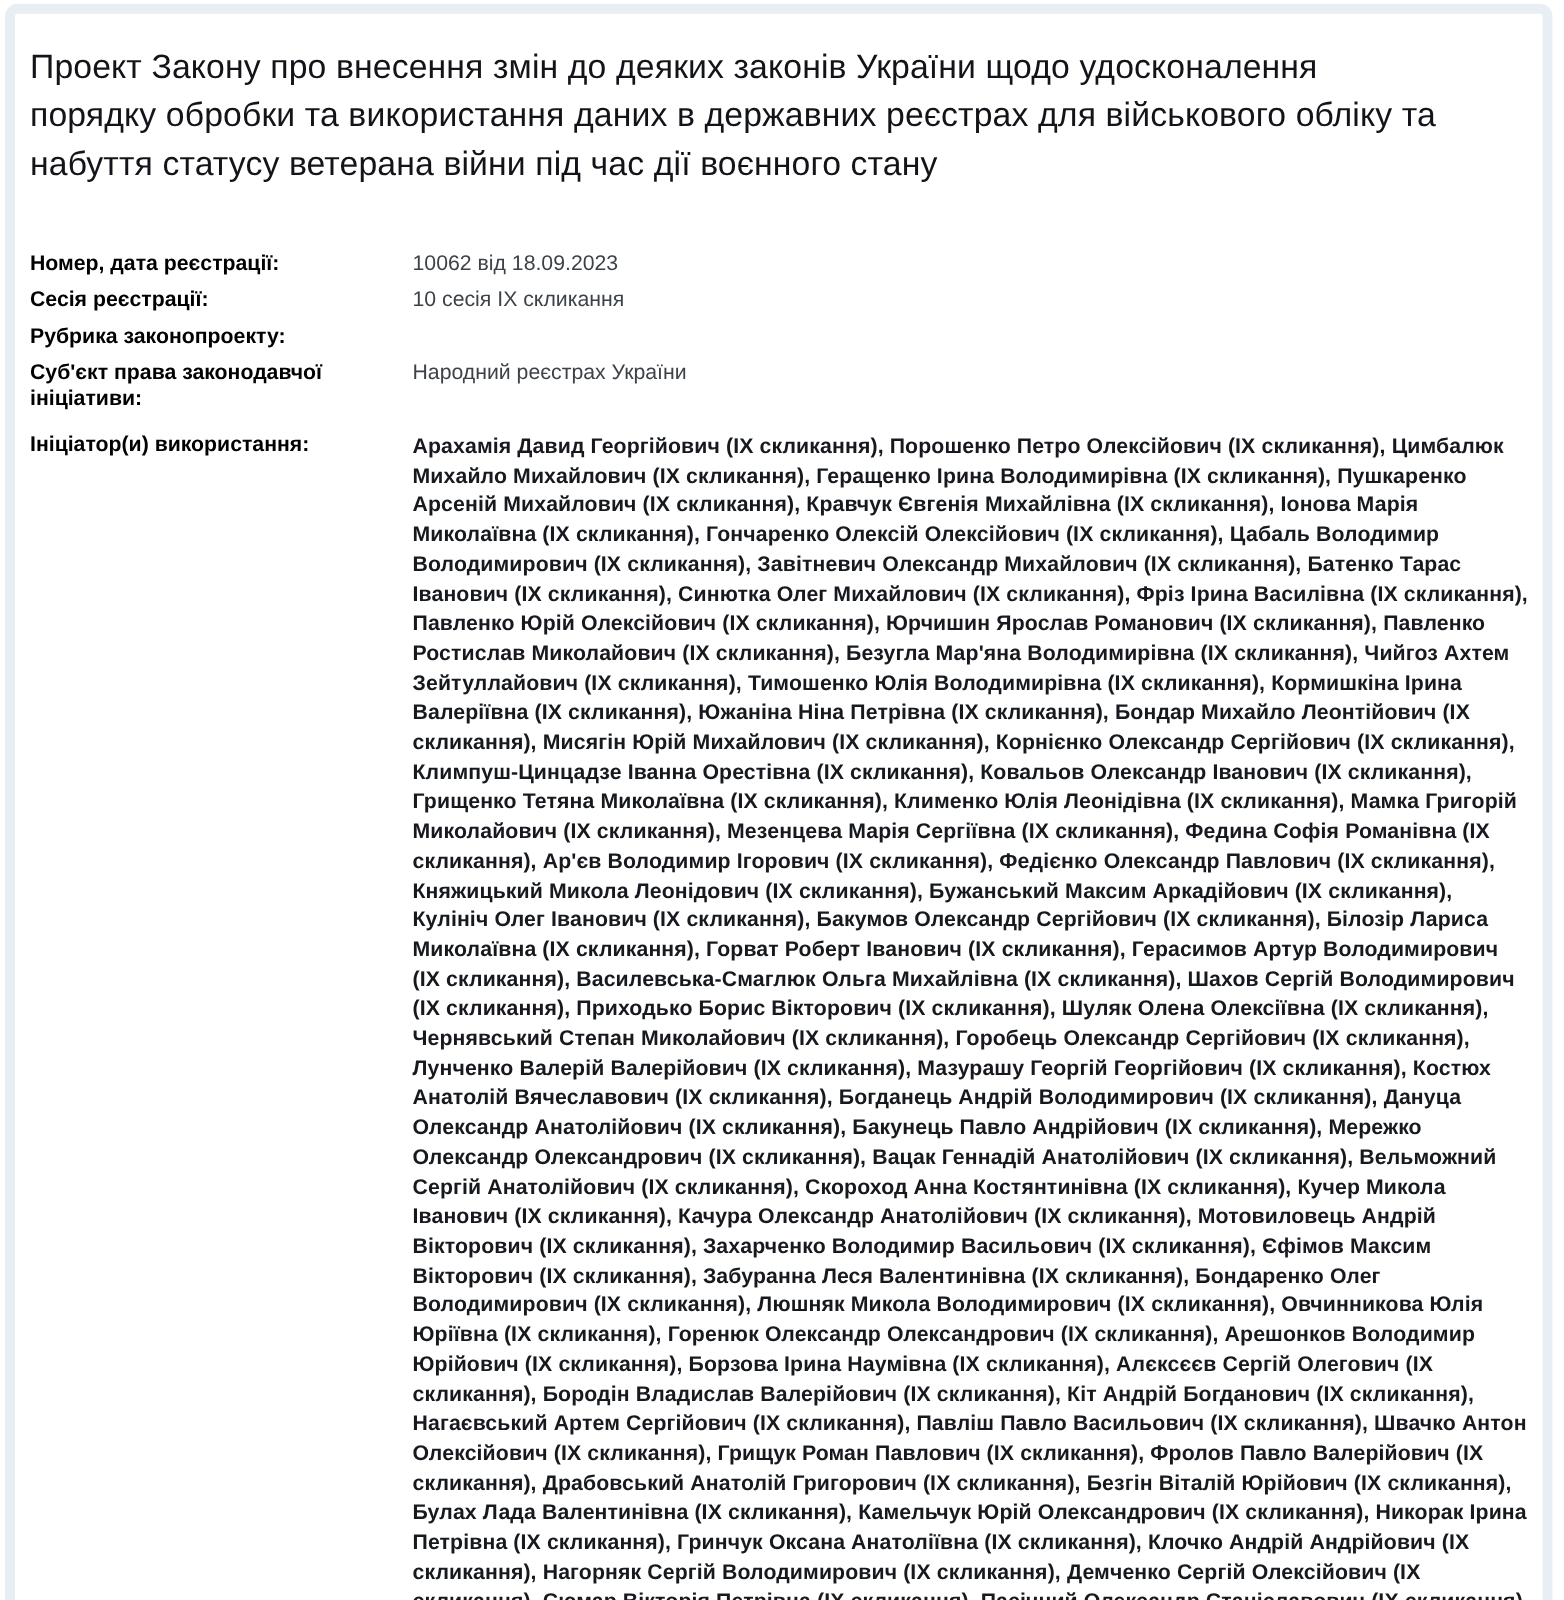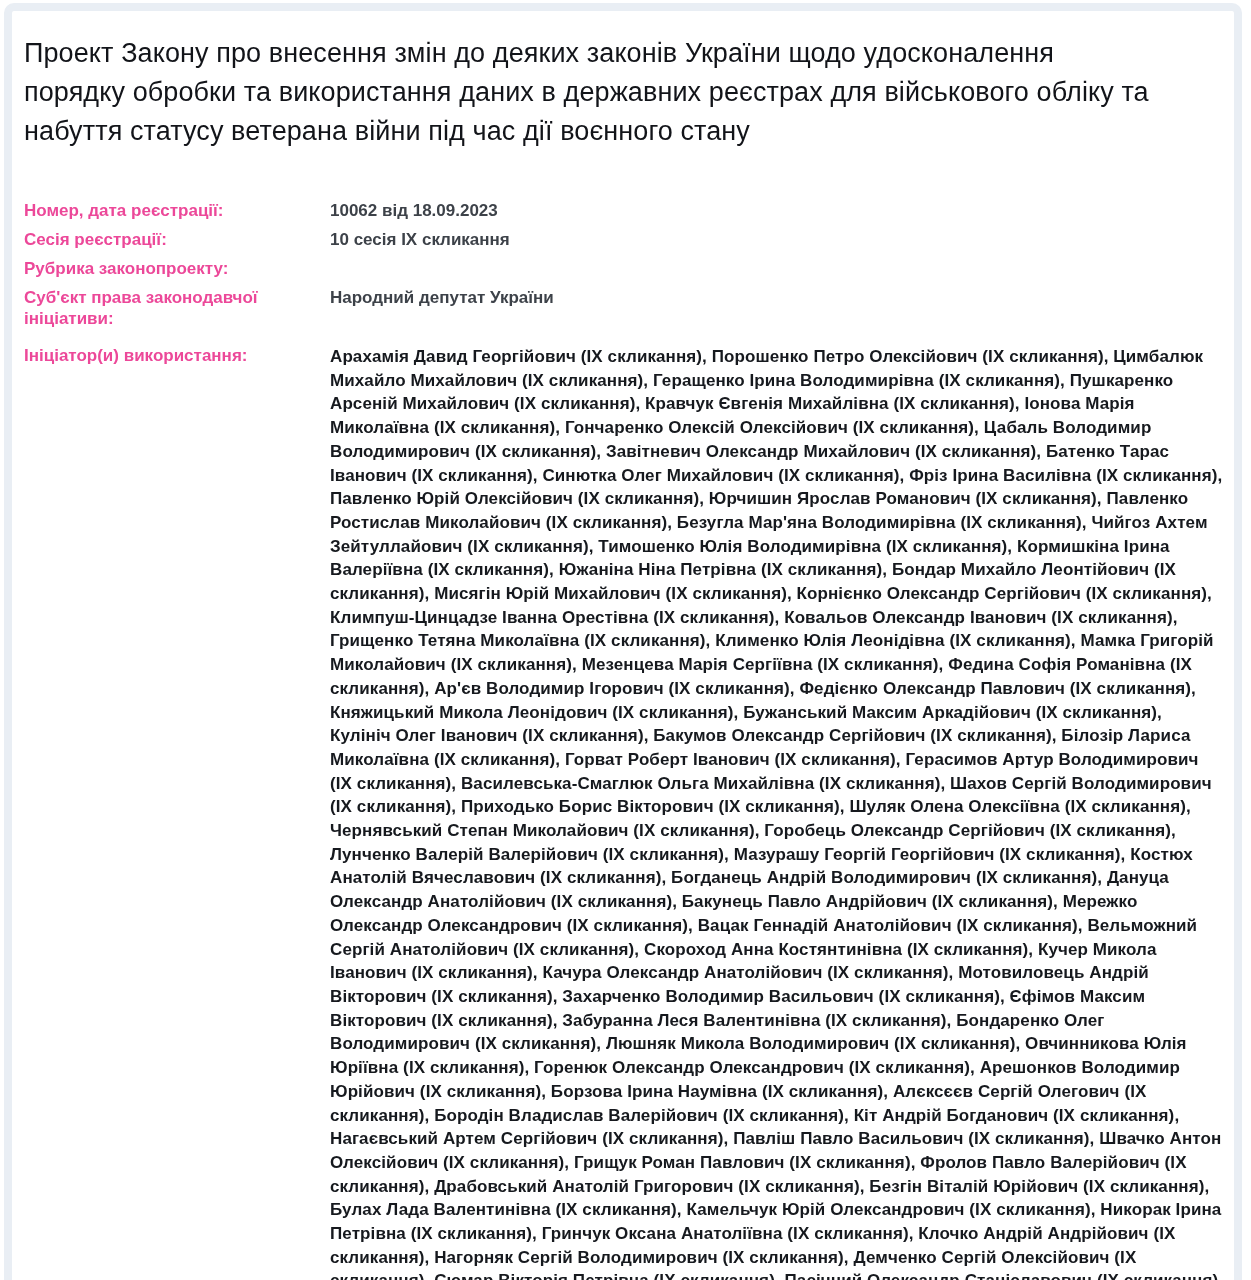--- a/index.html
+++ b/index.html
@@ -39,27 +39,27 @@
   .meta-row {
     display: flex;
     align-items: flex-start;
     margin-bottom: 8px;
   }
   .meta-label {
     flex: 0 0 306px;
     font-size: 17px;
     font-weight: 700;
     line-height: 21px;
-    color: #ec4899;
+    color: #000000;
     padding-right: 20px;
   }
   .meta-value {
     flex: 1 1 auto;
     font-size: 17px;
-    font-weight: 700;
+    font-weight: 400;
     line-height: 21px;
     color: #3d4249;
   }
   .meta-row.initiators { margin-top: 16px; }
   .meta-row.initiators .meta-value {
     font-weight: 700;
     color: #16191e;
     line-height: 23.7px;
     letter-spacing: 0.1px;
   }
@@ -84,21 +84,21 @@
       <div class="meta-label">Сесія реєстрації:</div>
       <div class="meta-value">10 сесія ІХ скликання</div>
     </div>
 
     <div class="meta-row">
       <div class="meta-label">Рубрика законопроекту:</div>
     </div>
 
     <div class="meta-row">
       <div class="meta-label">Суб'єкт права законодавчої ініціативи:</div>
-      <div class="meta-value">Народний депутат України</div>
+      <div class="meta-value">Народний реєстрах України</div>
     </div>
 
     <div class="meta-row initiators">
       <div class="meta-label">Ініціатор(и) використання:</div>
       <div class="meta-value">Арахамія Давид Георгійович (ІХ скликання), Порошенко Петро Олексійович (ІХ скликання), Цимбалюк Михайло Михайлович (ІХ скликання), Геращенко Ірина Володимирівна (ІХ скликання), Пушкаренко Арсеній Михайлович (ІХ скликання), Кравчук Євгенія Михайлівна (ІХ скликання), Іонова Марія Миколаївна (ІХ скликання), Гончаренко Олексій Олексійович (ІХ скликання), Цабаль Володимир Володимирович (ІХ скликання), Завітневич Олександр Михайлович (ІХ скликання), Батенко Тарас Іванович (ІХ скликання), Синютка Олег Михайлович (ІХ скликання), Фріз Ірина Василівна (ІХ скликання), Павленко Юрій Олексійович (ІХ скликання), Юрчишин Ярослав Романович (ІХ скликання), Павленко Ростислав Миколайович (ІХ скликання), Безугла Мар'яна Володимирівна (ІХ скликання), Чийгоз Ахтем Зейтуллайович (ІХ скликання), Тимошенко Юлія Володимирівна (ІХ скликання), Кормишкіна Ірина Валеріївна (ІХ скликання), Южаніна Ніна Петрівна (ІХ скликання), Бондар Михайло Леонтійович (ІХ скликання), Мисягін Юрій Михайлович (ІХ скликання), Корнієнко Олександр Сергійович (ІХ скликання), Климпуш-Цинцадзе Іванна Орестівна (ІХ скликання), Ковальов Олександр Іванович (ІХ скликання), Грищенко Тетяна Миколаївна (ІХ скликання), Клименко Юлія Леонідівна (ІХ скликання), Мамка Григорій Миколайович (ІХ скликання), Мезенцева Марія Сергіївна (ІХ скликання), Федина Софія Романівна (ІХ скликання), Ар'єв Володимир Ігорович (ІХ скликання), Федієнко Олександр Павлович (ІХ скликання), Княжицький Микола Леонідович (ІХ скликання), Бужанський Максим Аркадійович (ІХ скликання), Кулініч Олег Іванович (ІХ скликання), Бакумов Олександр Сергійович (ІХ скликання), Білозір Лариса Миколаївна (ІХ скликання), Горват Роберт Іванович (ІХ скликання), Герасимов Артур Володимирович (ІХ скликання), Василевська-Смаглюк Ольга Михайлівна (ІХ скликання), Шахов Сергій Володимирович (ІХ скликання), Приходько Борис Вікторович (ІХ скликання), Шуляк Олена Олексіївна (ІХ скликання), Чернявський Степан Миколайович (ІХ скликання), Горобець Олександр Сергійович (ІХ скликання), Лунченко Валерій Валерійович (ІХ скликання), Мазурашу Георгій Георгійович (ІХ скликання), Костюх Анатолій Вячеславович (ІХ скликання), Богданець Андрій Володимирович (ІХ скликання), Дануца Олександр Анатолійович (ІХ скликання), Бакунець Павло Андрійович (ІХ скликання), Мережко Олександр Олександрович (ІХ скликання), Вацак Геннадій Анатолійович (ІХ скликання), Вельможний Сергій Анатолійович (ІХ скликання), Скороход Анна Костянтинівна (ІХ скликання), Кучер Микола Іванович (ІХ скликання), Качура Олександр Анатолійович (ІХ скликання), Мотовиловець Андрій Вікторович (ІХ скликання), Захарченко Володимир Васильович (ІХ скликання), Єфімов Максим Вікторович (ІХ скликання), Забуранна Леся Валентинівна (ІХ скликання), Бондаренко Олег Володимирович (ІХ скликання), Люшняк Микола Володимирович (ІХ скликання), Овчинникова Юлія Юріївна (ІХ скликання), Горенюк Олександр Олександрович (ІХ скликання), Арешонков Володимир Юрійович (ІХ скликання), Борзова Ірина Наумівна (ІХ скликання), Алєксєєв Сергій Олегович (ІХ скликання), Бородін Владислав Валерійович (ІХ скликання), Кіт Андрій Богданович (ІХ скликання), Нагаєвський Артем Сергійович (ІХ скликання), Павліш Павло Васильович (ІХ скликання), Швачко Антон Олексійович (ІХ скликання), Грищук Роман Павлович (ІХ скликання), Фролов Павло Валерійович (ІХ скликання), Драбовський Анатолій Григорович (ІХ скликання), Безгін Віталій Юрійович (ІХ скликання), Булах Лада Валентинівна (ІХ скликання), Камельчук Юрій Олександрович (ІХ скликання), Никорак Ірина Петрівна (ІХ скликання), Гринчук Оксана Анатоліївна (ІХ скликання), Клочко Андрій Андрійович (ІХ скликання), Нагорняк Сергій Володимирович (ІХ скликання), Демченко Сергій Олексійович (ІХ скликання), Сюмар Вікторія Петрівна (ІХ скликання), Пасічний Олександр Станіславович (ІХ скликання), Герус Андрій Михайлович (ІХ скликання), Колєв Олег Вікторович (ІХ скликання), Лаба Михайло Михайлович (ІХ скликання), Саврасов Максим Віталійович (ІХ скликання), Скрипка Тетяна Василівна (ІХ скликання), Бондар Ганна Вячеславівна (ІХ скликання), Поляк Владіслав Миколайович (ІХ скликання), Лічман Ганна Василівна (ІХ скликання)</div>
     </div>
 
   </div>
 </div>
 

